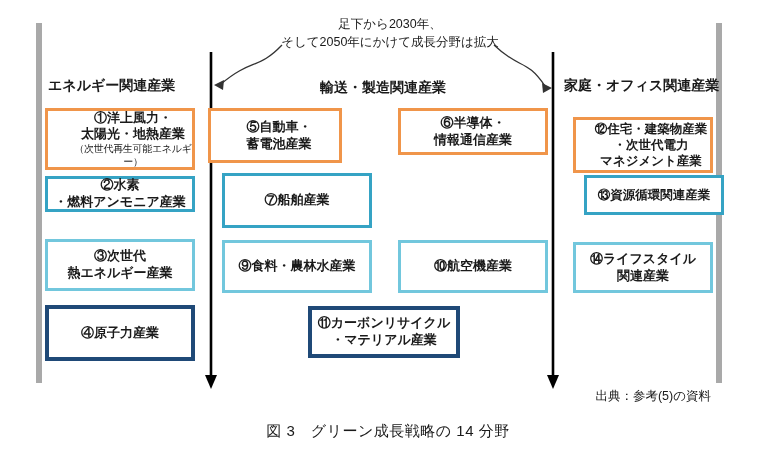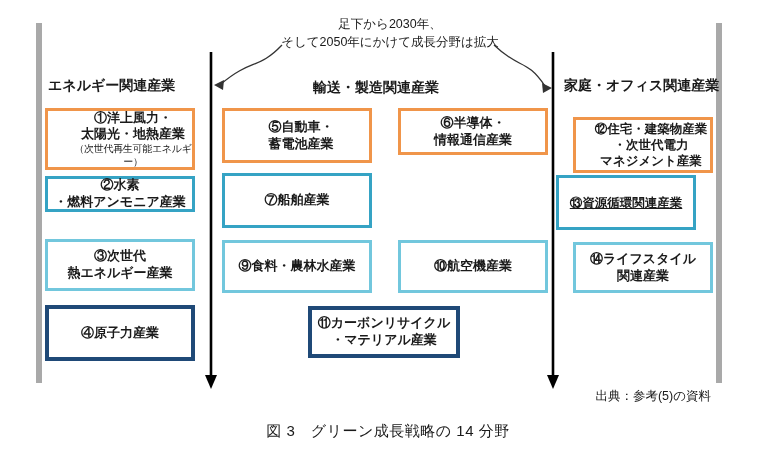--- a/index.html
+++ b/index.html
@@ -53,41 +53,41 @@
       <polygon points="552,88 542,83 543,93" fill="#333"></polygon>
     </g>
   </svg>
 
   <div class="annotation">
     <div>足下から2030年、</div>
     <div>そして2050年にかけて成長分野は拡大</div>
   </div>
 
   <div class="colheader" style="left:48px; top:77px;">エネルギー関連産業</div>
-  <div class="colheader" style="left:313px; top:79px;">輸送・製造関連産業</div>
+  <div class="colheader" style="left:320px; top:79px;">輸送・製造関連産業</div>
   <div class="colheader" style="left:564px; top:77px;">家庭・オフィス関連産業</div>
 
   <div class="box orange" style="left:45px; top:108px; width:150px; height:62px;padding-left:26px;">
     <div>①洋上風力・</div>
     <div>太陽光・地熱産業</div>
     <div class="small">（次世代再生可能エネルギー）</div>
   </div>
   <div class="box teal" style="left:45px; top:176px; width:150px; height:36px;">
     <div>②水素</div>
     <div>・燃料アンモニア産業</div>
   </div>
   <div class="box lightteal" style="left:45px; top:239px; width:150px; height:52px;">
     <div>③次世代</div>
     <div>熱エネルギー産業</div>
   </div>
   <div class="box navy" style="left:45px; top:305px; width:150px; height:56px;">
     <div>④原子力産業</div>
   </div>
 
-  <div class="box orange" style="left:222px; top:108px; width:150px; height:55px;padding-left:8px;">
+  <div class="box orange" style="left:208px; top:108px; width:134px; height:55px;padding-left:8px;">
     <div>⑤自動車・</div>
     <div>蓄電池産業</div>
   </div>
   <div class="box orange" style="left:398px; top:108px; width:150px; height:47px;">
     <div>⑥半導体・</div>
     <div>情報通信産業</div>
   </div>
   <div class="box teal" style="left:222px; top:173px; width:150px; height:55px;">
     <div>⑦船舶産業</div>
   </div>
@@ -100,21 +100,21 @@
   <div class="box navy" style="left:308px; top:306px; width:152px; height:52px;">
     <div>⑪カーボンリサイクル</div>
     <div>・マテリアル産業</div>
   </div>
 
   <div class="box orange" style="left:573px; top:117px; width:140px; height:56px; font-size:12.5px;padding-left:16px;">
     <div>⑫住宅・建築物産業</div>
     <div>・次世代電力</div>
     <div>マネジメント産業</div>
   </div>
-  <div class="box teal" style="left:556px; top:175px; width:140px; height:55px; font-size:12.5px;text-decoration:underline;">
+  <div class="box teal" style="left:584px; top:175px; width:140px; height:40px; font-size:12.5px;">
     <div>⑬資源循環関連産業</div>
   </div>
   <div class="box lightteal" style="left:573px; top:242px; width:140px; height:51px;">
     <div>⑭ライフスタイル</div>
     <div>関連産業</div>
   </div>
 
   <div class="source">出典：参考(5)の資料</div>
   <div class="caption">図 3　グリーン成長戦略の 14 分野</div>
 

